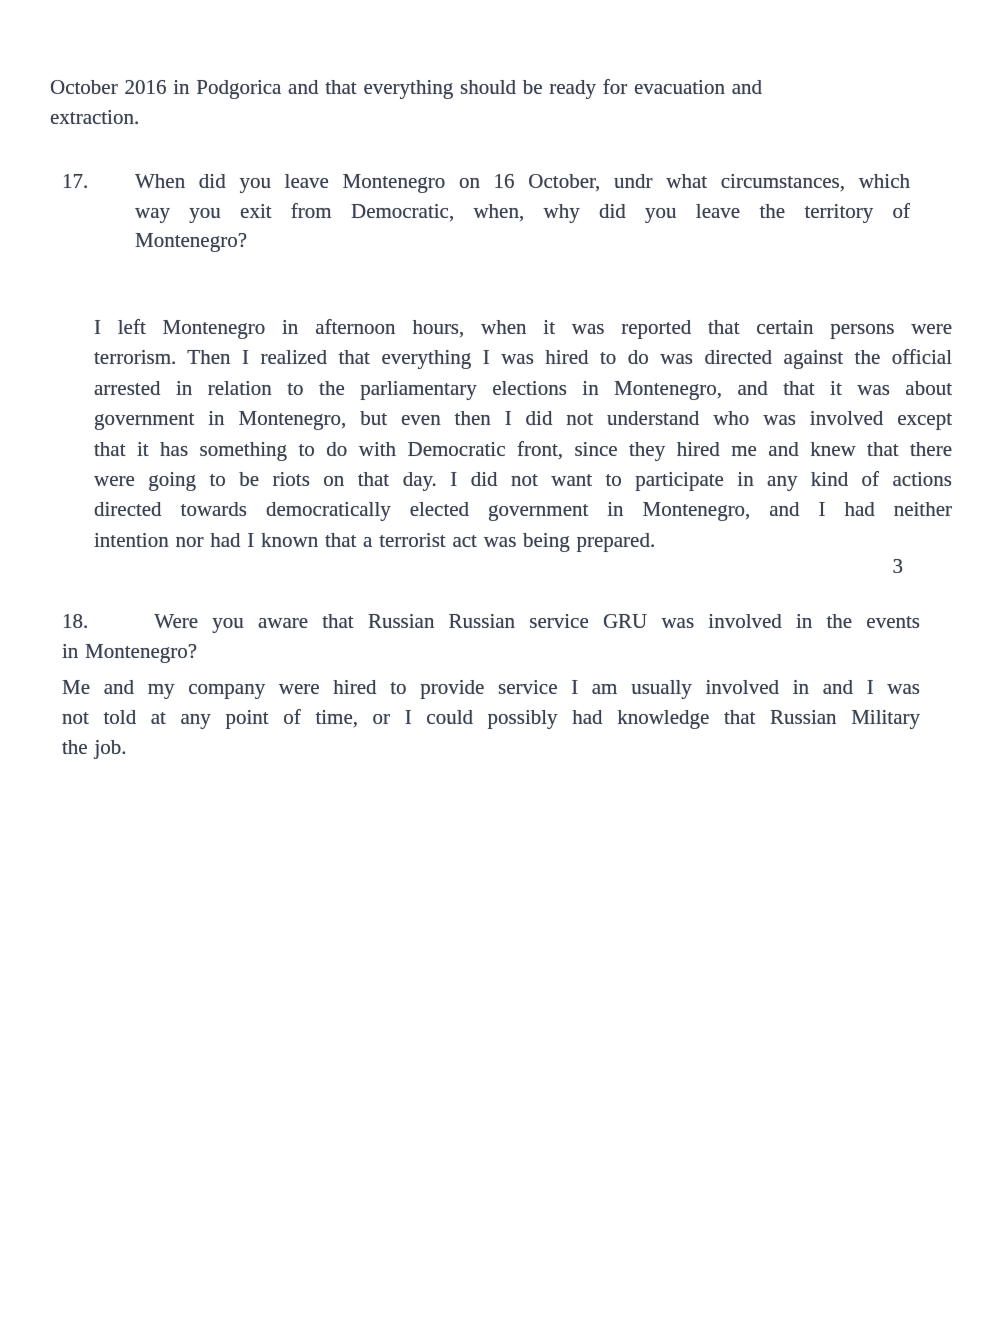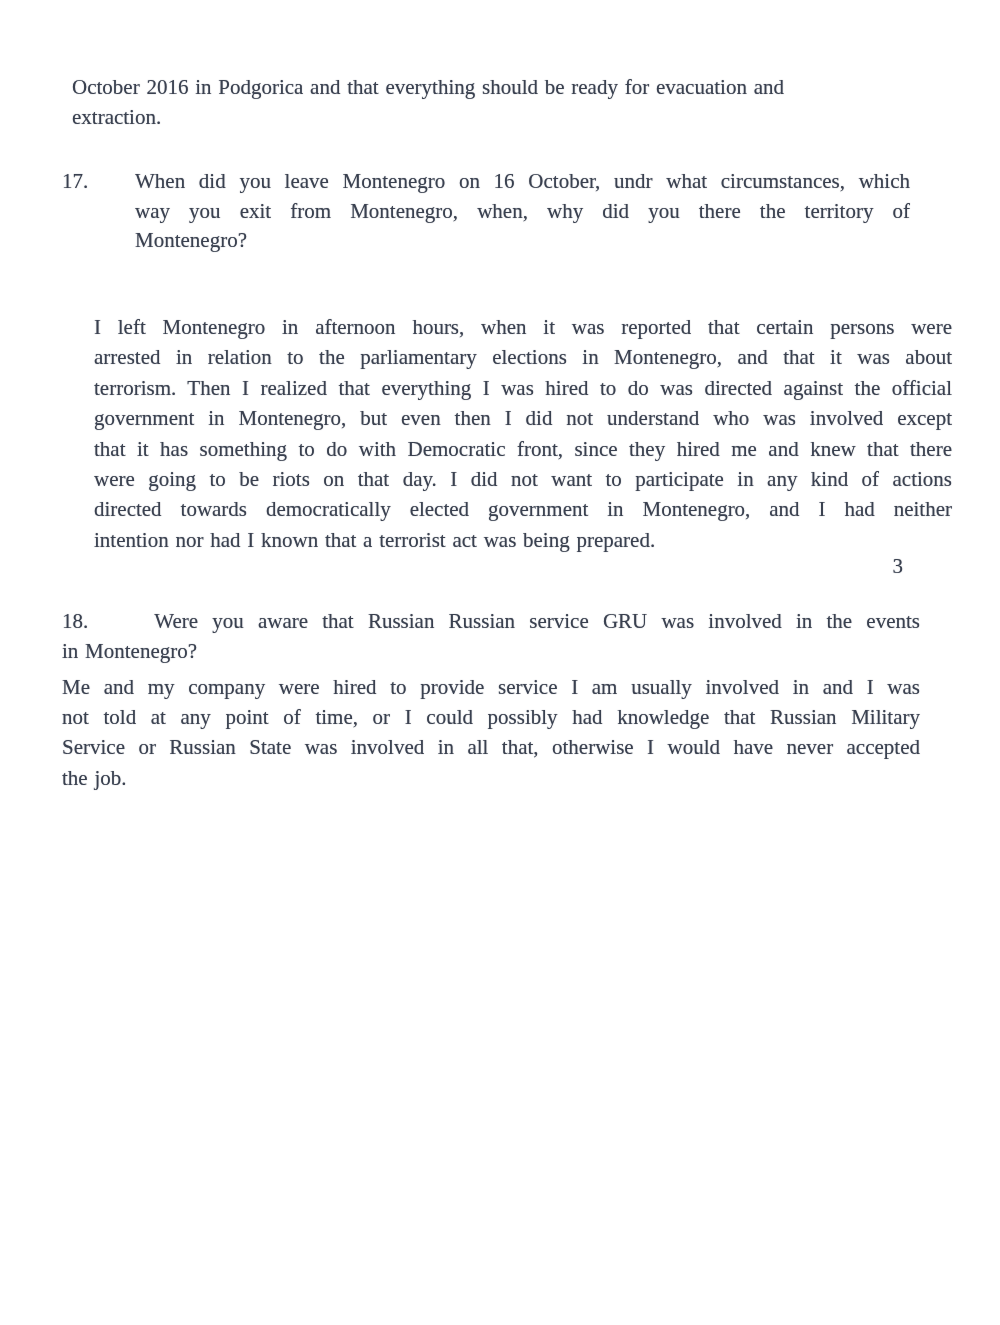--- a/index.html
+++ b/index.html
@@ -22,21 +22,21 @@
   .block { position: absolute; }
 
   .line { display: block; }
 
   
   .jl {
     text-align: justify;
     text-align-last: justify;
   }
 
-  .intro   { top: 72px;  left: 72px; width: 860px; line-height: 30px; }
+  .intro   { top: 72px;  left: 50px; width: 860px; line-height: 30px; }
 
   .q17     { top: 167px; left: 62px; width: 848px; line-height: 29.5px; }
   .q17-num { position: absolute; left: 0; top: 0; }
   .q17-body{ margin-left: 73px; width: 775px; }
 
   .a17     { top: 312px; left: 62px; width: 858px; line-height: 30.4px; margin-left: 32px; }
 
   .pagenum { top: 551px; left: 62px; width: 841px; text-align: right; line-height: 30px; }
 
   .q18     { top: 607px; left: 62px; width: 858px; line-height: 29.5px; }
@@ -51,43 +51,42 @@
 
   <div class="block intro">
     <span class="line">October 2016 in Podgorica and that everything should be ready for evacuation and</span>
     <span class="line">extraction.</span>
   </div>
 
   <div class="block q17">
     <span class="q17-num">17.</span>
     <div class="q17-body">
       <span class="line jl">When did you leave Montenegro on 16 October, undr what circumstances, which</span>
-      <span class="line jl">way you exit from Montenegro, when, why did you there the territory of</span>
+      <span class="line jl">way you exit from Democratic, when, why did you leave the territory of</span>
       <span class="line">Montenegro?</span>
     </div>
   </div>
 
   <div class="block a17">
     <span class="line jl">I left Montenegro in afternoon hours, when it was reported that certain persons were</span>
+    <span class="line jl">terrorism. Then I realized that everything I was hired to do was directed against the official</span>
     <span class="line jl">arrested in relation to the parliamentary elections in Montenegro, and that it was about</span>
-    <span class="line jl">terrorism. Then I realized that everything I was hired to do was directed against the official</span>
     <span class="line jl">government in Montenegro, but even then I did not understand who was involved except</span>
     <span class="line jl">that it has something to do with Democratic front, since they hired me and knew that there</span>
     <span class="line jl">were going to be riots on that day. I did not want to participate in any kind of actions</span>
     <span class="line jl">directed towards democratically elected government in Montenegro, and I had neither</span>
     <span class="line">intention nor had I known that a terrorist act was being prepared.</span>
   </div>
 
   <div class="block pagenum">3</div>
 
   <div class="block q18">
     <span class="line jl"><span>18.</span><span class="tab18"></span><span>Were you aware that Russian Russian service GRU was involved in the events</span></span>
     <span class="line">in Montenegro?</span>
   </div>
 
   <div class="block a18">
     <span class="line jl">Me and my company were hired to provide service I am usually involved in and I was</span>
     <span class="line jl">not told at any point of time, or I could possibly had knowledge that Russian Military</span>
-    <span class="line jl">Service or Russian State was involved in all that, otherwise I would have never accepted</span>
     <span class="line">the job.</span>
   </div>
 
 </div>
 
 </body></html>

